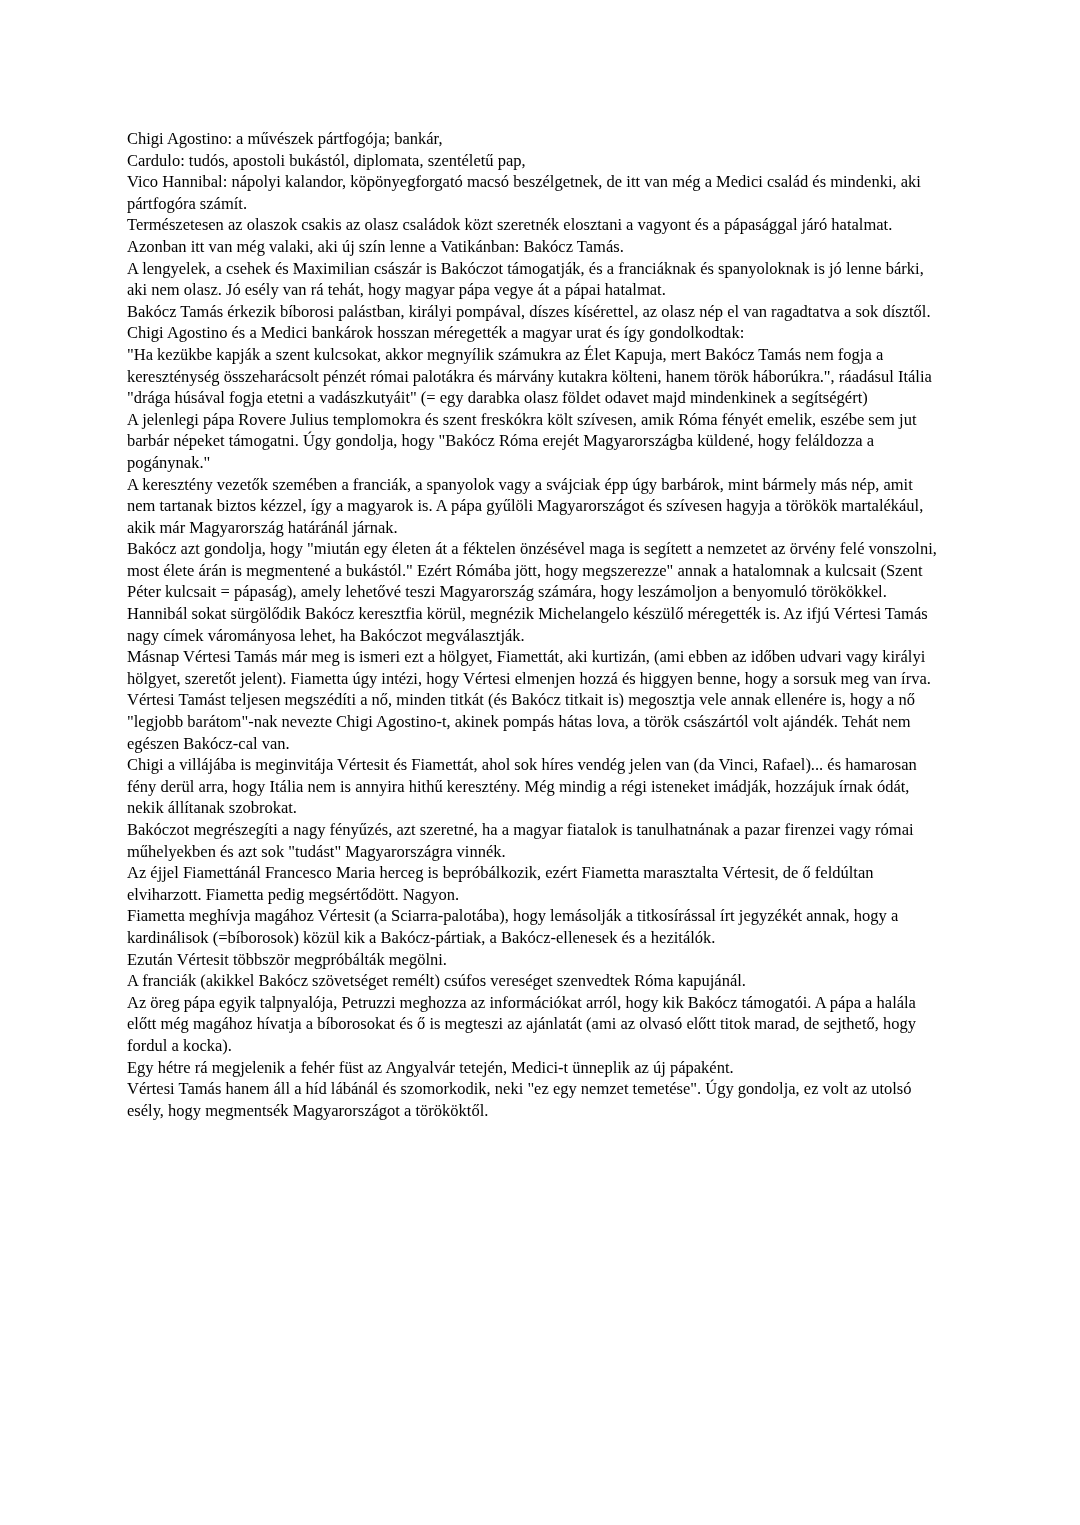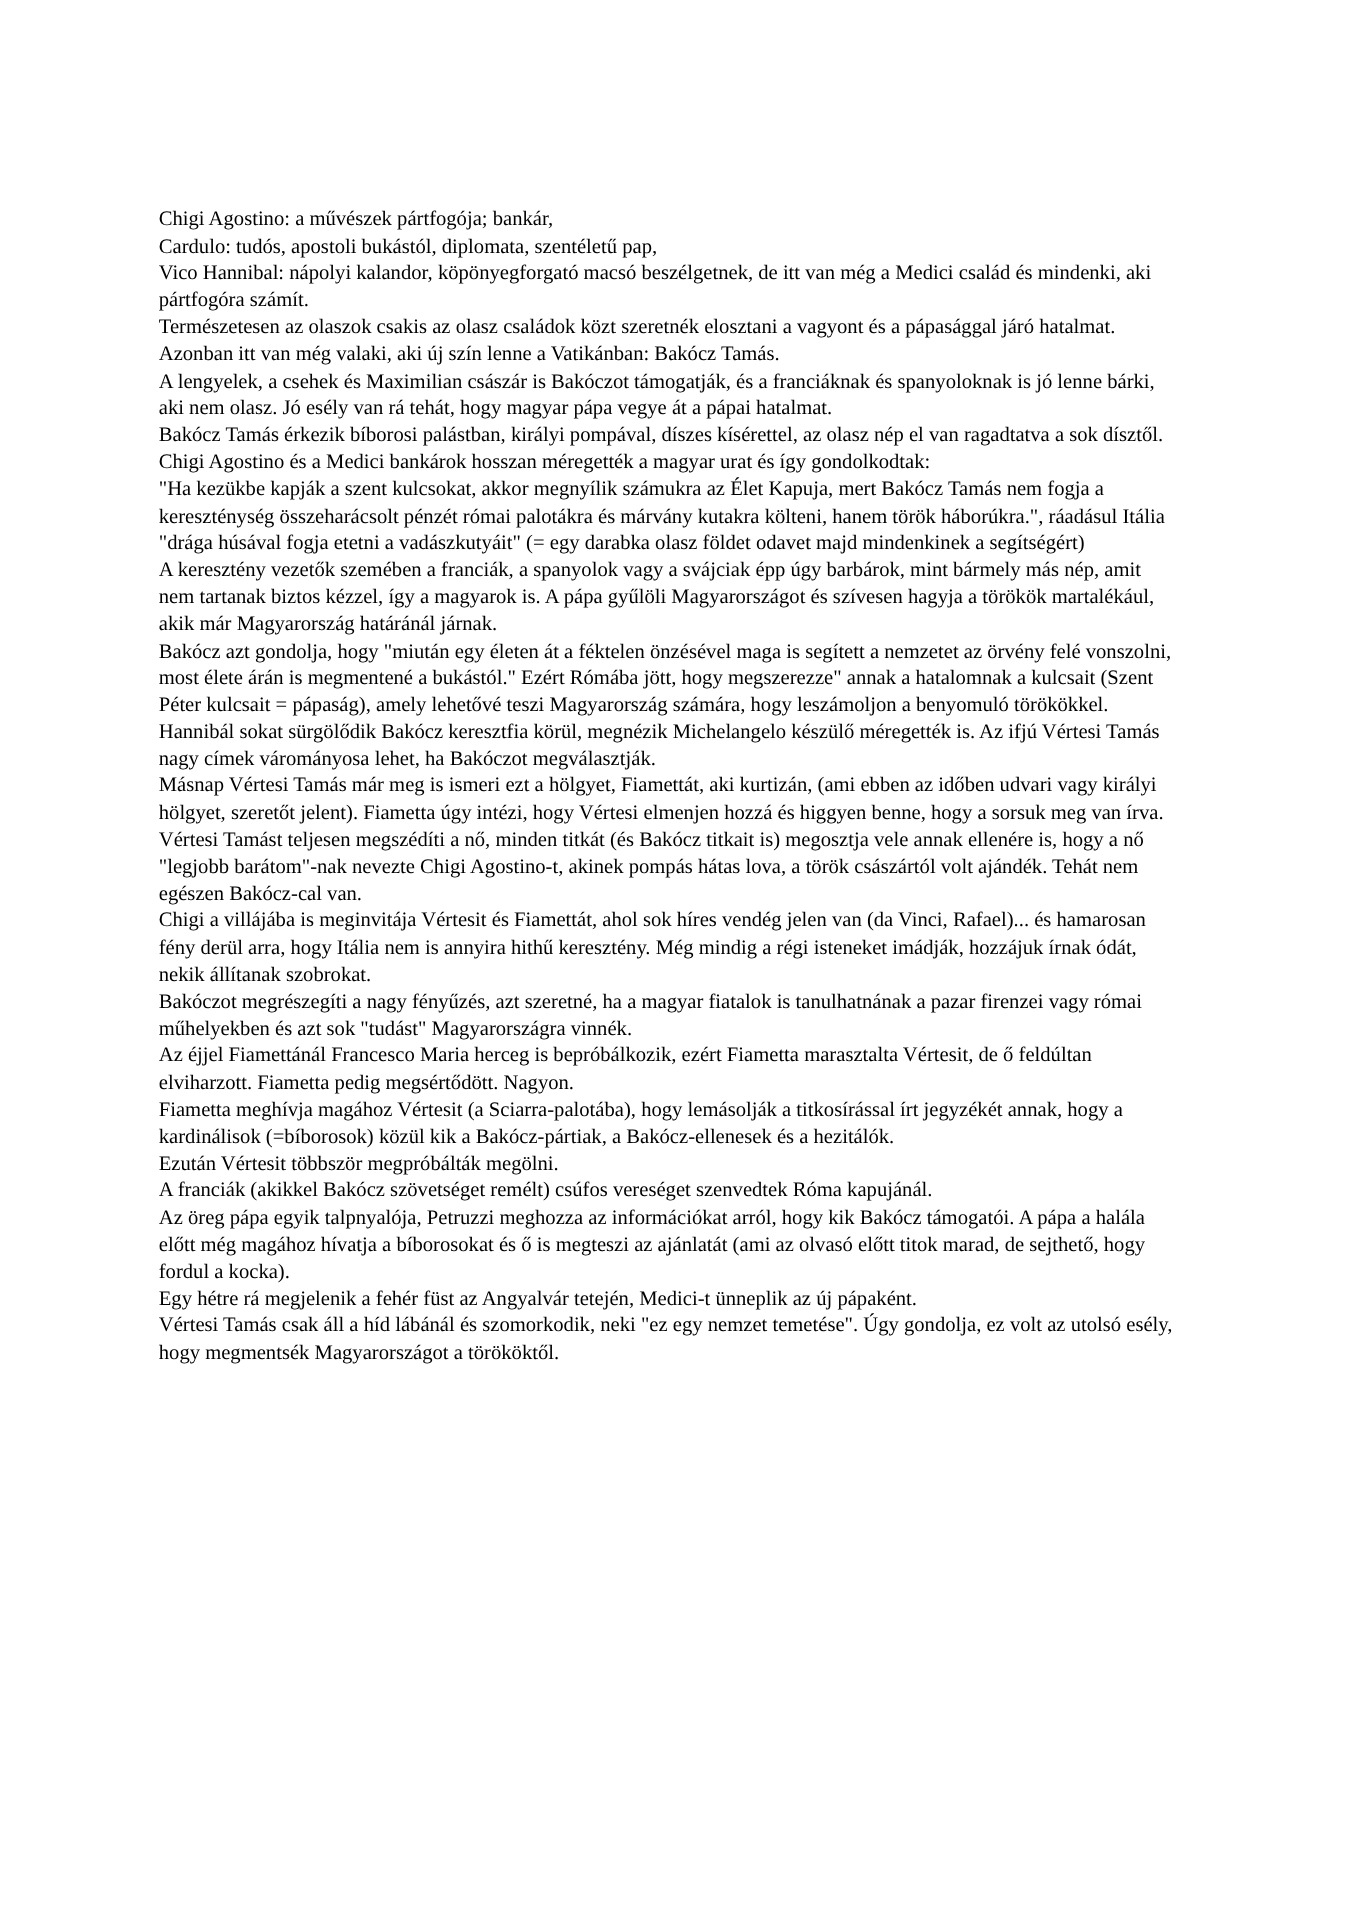--- a/index.html
+++ b/index.html
@@ -22,21 +22,20 @@
   .content {
     position: absolute;
     left: 127px;
     top: 128px;
     width: 818px;
     color: #000000;
     font-size: 16.5px;
     line-height: 21.6px;
     text-align: left;
     word-spacing: normal;
-    margin-top: 36px;
   }
   .content p {
     margin: 0;
     padding: 0;
   }
 </style>
 </head>
 <body>
 
 <div class="page">
@@ -49,20 +48,21 @@
       <p>Vico Hannibal: nápolyi kalandor, köpönyegforgató macsó beszélgetnek, de itt van még a Medici család és mindenki, aki pártfogóra számít.</p>
 
       <p>Természetesen az olaszok csakis az olasz családok közt szeretnék elosztani a vagyont és a pápasággal járó hatalmat. Azonban itt van még valaki, aki új szín lenne a Vatikánban: Bakócz Tamás.</p>
 
       <p>A lengyelek, a csehek és Maximilian császár is Bakóczot támogatják, és a franciáknak és spanyoloknak is jó lenne bárki, aki nem olasz. Jó esély van rá tehát, hogy magyar pápa vegye át a pápai hatalmat.</p>
 
       <p>Bakócz Tamás érkezik bíborosi palástban, királyi pompával, díszes kísérettel, az olasz nép el van ragadtatva a sok dísztől. Chigi Agostino és a Medici bankárok hosszan méregették a magyar urat és így gondolkodtak:</p>
 
       <p>"Ha kezükbe kapják a szent kulcsokat, akkor megnyílik számukra az Élet Kapuja, mert Bakócz Tamás nem fogja a kereszténység összeharácsolt pénzét római palotákra és márvány kutakra költeni, hanem török háborúkra.", ráadásul Itália "drága húsával fogja etetni a vadászkutyáit" (= egy darabka olasz földet odavet majd mindenkinek a segítségért)</p>
 
+      <p>A jelenlegi pápa Rovere Julius templomokra és szent freskókra költ szívesen, amik Róma fényét emelik, eszébe sem jut barbár népeket támogatni. Úgy gondolja, hogy "Bakócz Róma erejét Magyarországba küldené, hogy feláldozza a pogánynak."</p>
 
       <p>A keresztény vezetők szemében a franciák, a spanyolok vagy a svájciak épp úgy barbárok, mint bármely más nép, amit nem tartanak biztos kézzel, így a magyarok is. A pápa gyűlöli Magyarországot és szívesen hagyja a törökök martalékául, akik már Magyarország határánál járnak.</p>
 
       <p>Bakócz azt gondolja, hogy "miután egy életen át a féktelen önzésével maga is segített a nemzetet az örvény felé vonszolni, most élete árán is megmentené a bukástól." Ezért Rómába jött, hogy megszerezze" annak a hatalomnak a kulcsait (Szent Péter kulcsait = pápaság), amely lehetővé teszi Magyarország számára, hogy leszámoljon a benyomuló törökökkel.</p>
 
       <p>Hannibál sokat sürgölődik Bakócz keresztfia körül, megnézik Michelangelo készülő méregették is. Az ifjú Vértesi Tamás nagy címek várományosa lehet, ha Bakóczot megválasztják.</p>
 
 
       <p>Másnap Vértesi Tamás már meg is ismeri ezt a hölgyet, Fiamettát, aki kurtizán, (ami ebben az időben udvari vagy királyi hölgyet, szeretőt jelent). Fiametta úgy intézi, hogy Vértesi elmenjen hozzá és higgyen benne, hogy a sorsuk meg van írva. Vértesi Tamást teljesen megszédíti a nő, minden titkát (és Bakócz titkait is) megosztja vele annak ellenére is, hogy a nő "legjobb barátom"-nak nevezte Chigi Agostino-t, akinek pompás hátas lova, a török császártól volt ajándék. Tehát nem egészen Bakócz-cal van.</p>
 
@@ -75,15 +75,15 @@
       <p>Fiametta meghívja magához Vértesit (a Sciarra-palotába), hogy lemásolják a titkosírással írt jegyzékét annak, hogy a kardinálisok (=bíborosok) közül kik a Bakócz-pártiak, a Bakócz-ellenesek és a hezitálók.</p>
 
       <p>Ezután Vértesit többször megpróbálták megölni.</p>
 
       <p>A franciák (akikkel Bakócz szövetséget remélt) csúfos vereséget szenvedtek Róma kapujánál.</p>
 
       <p>Az öreg pápa egyik talpnyalója, Petruzzi meghozza az információkat arról, hogy kik Bakócz támogatói. A pápa a halála előtt még magához hívatja a bíborosokat és ő is megteszi az ajánlatát (ami az olvasó előtt titok marad, de sejthető, hogy fordul a kocka).</p>
 
       <p>Egy hétre rá megjelenik a fehér füst az Angyalvár tetején, Medici-t ünneplik az új pápaként.</p>
 
-      <p>Vértesi Tamás csak áll a híd lábánál és szomorkodik, neki "ez egy nemzet temetése". Úgy gondolja, ez volt az utolsó esély, hogy megmentsék Magyarországot a törököktől.</p>
+      <p>Vértesi Tamás hanem áll a híd lábánál és szomorkodik, neki "ez egy nemzet temetése". Úgy gondolja, ez volt az utolsó esély, hogy megmentsék Magyarországot a törököktől.</p>
     </div>
 </div>
 
 </body></html>

